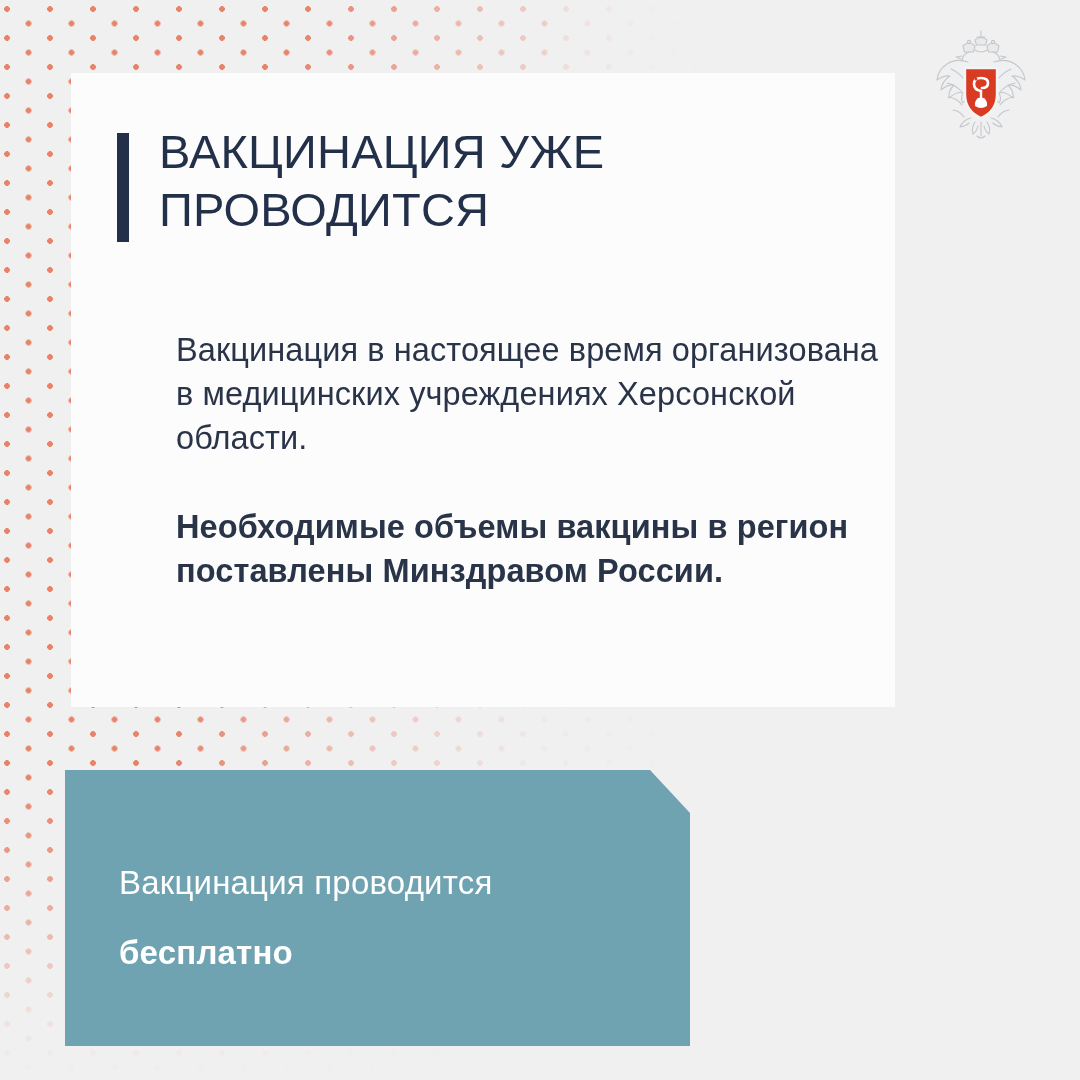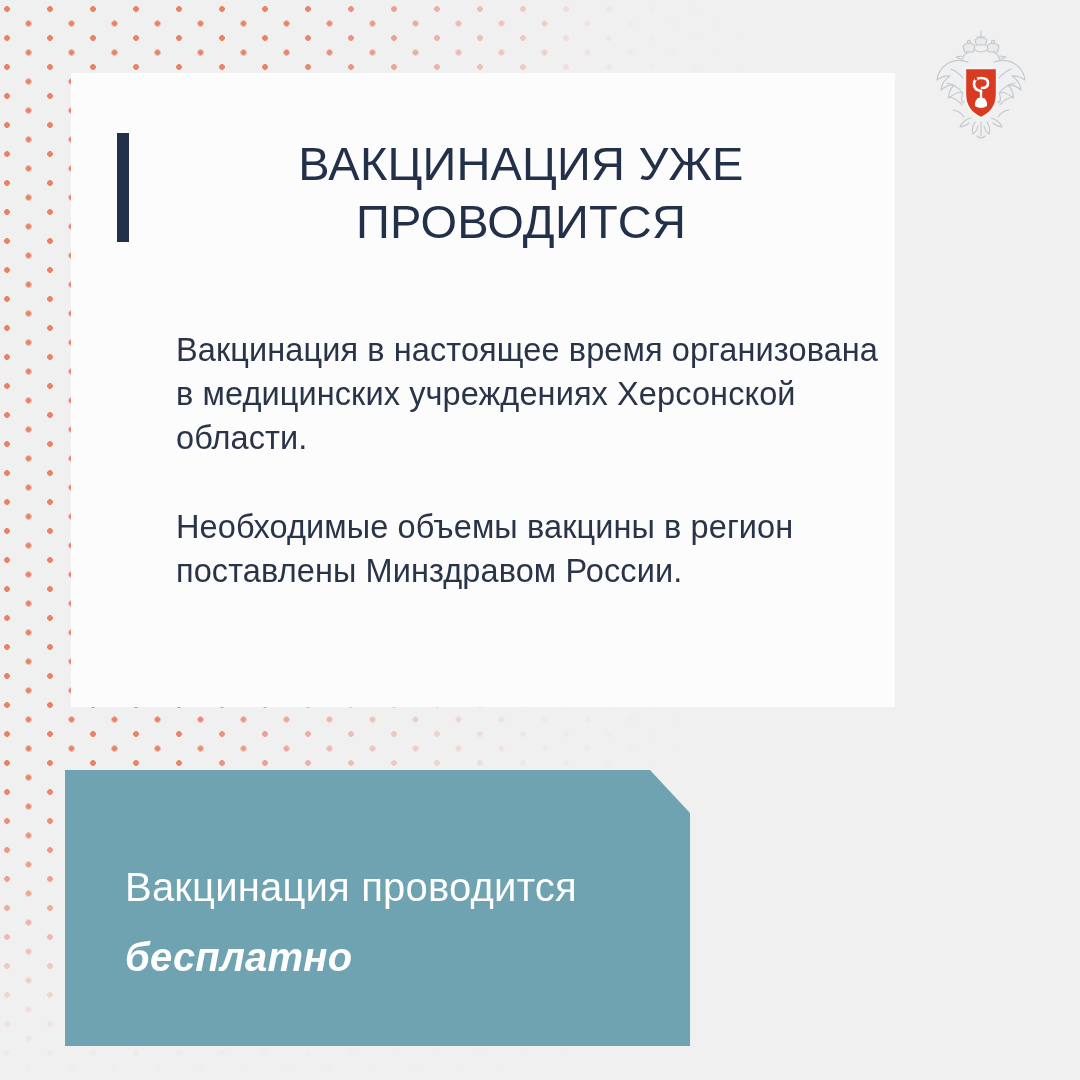--- a/index.html
+++ b/index.html
@@ -93,69 +93,67 @@
     width: 12px;
     height: 109px;
     background: #23304A;
   }
 
   .heading {
     position: absolute;
     left: 88px;
     top: 50px;
     width: 700px;
-    margin: 12px;
+    margin: 0;
     font-size: 47px;
     font-weight: 400;
     line-height: 1.24;
     letter-spacing: 0.2px;
     color: #23304A;
     text-transform: uppercase;
     white-space: pre-line;
-    text-align: center;
   }
 
   .body-copy {
     position: absolute;
     left: 89px;
     top: 255px;
     width: 720px;
   }
   .body-copy p {
     margin: 0 0 44px 16px;
     font-size: 32.5px;
     font-weight: 400;
     line-height: 1.36;
     color: #2A3448;
     letter-spacing: 0.1px;
   }
-  .body-copy p:last-child { margin-bottom: 0; }
+  .body-copy p:last-child { margin-bottom: 0; font-weight: bold; }
 
   
   .banner {
     position: absolute;
     left: 65px;
     top: 770px;
     width: 625px;
     height: 276px;
     background: #6FA3B2;
     clip-path: polygon(0 0, 585px 0, 100% 43px, 100% 100%, 0 100%);
   }
   .banner-line {
     position: absolute;
     left: 54px;
     color: #FFFFFF;
-    font-size: 40px;
+    font-size: 33px;
     line-height: 1.2;
     letter-spacing: 0.2px;
     white-space: nowrap;
-    margin-left: 6px;
   }
   .banner-line-1 { top: 93px; font-weight: 400; }
-  .banner-line-2 { top: 163px; font-weight: 600; font-style: italic; }
+  .banner-line-2 { top: 163px; font-weight: 600; }
 </style>
 </head>
 <body>
 
 <div id="poster">
 
   <div class="dot-layer"></div>
   <div class="dot-fade-right"></div>
   <div class="dot-fade-topright"></div>
   <div class="dot-fade-bottom"></div>

